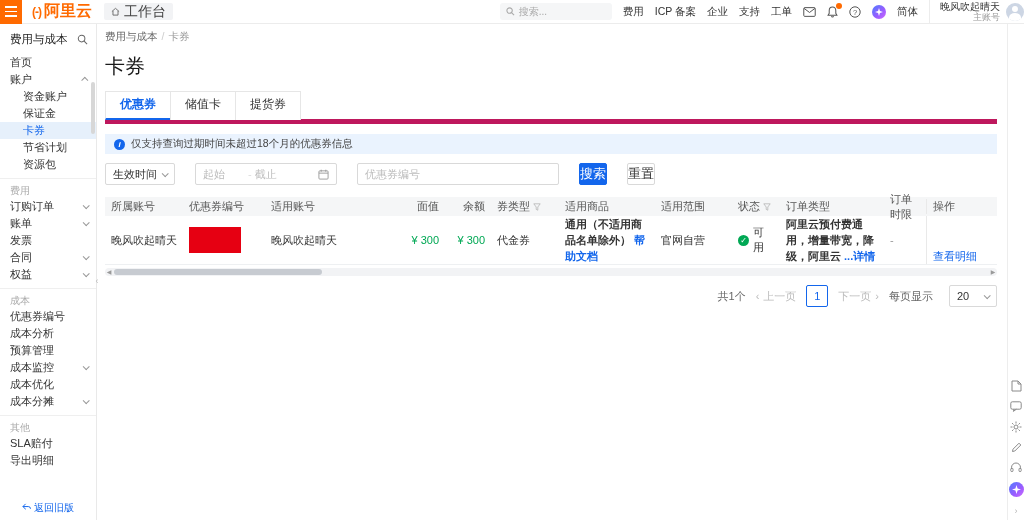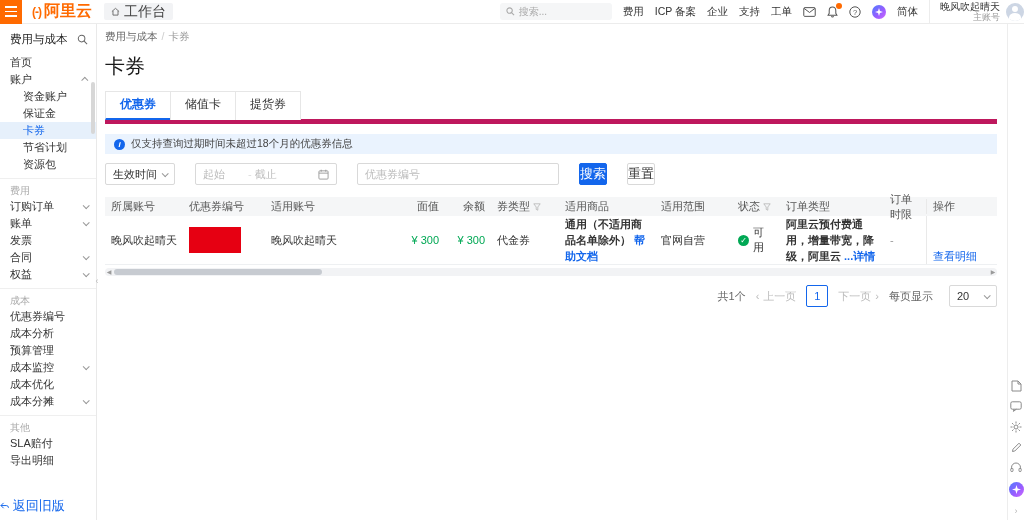--- a/index.html
+++ b/index.html
@@ -47,21 +47,21 @@
   .sn-item { height:17px; display:flex; align-items:center; justify-content:space-between;
     padding:0 8px 0 10px; font-size:11px; color:#333; cursor:pointer; white-space:nowrap; }
   .sn-item.ind { padding-left:23px; }
   .sn-item.active { background:#e6f0fb; color:#1366ec; }
   .sn-sec { height:15px; line-height:15px; padding-left:10px; font-size:10px; color:#aaa; margin-top:3px; }
   .sn-div { border-top:1px solid #efefef; margin:5px 0 4px; }
   .chev { width:5px; height:5px; border-right:1px solid #999; border-bottom:1px solid #999;
     display:inline-block; flex:none; }
   .chev.down { transform:rotate(45deg) translateY(-1px); }
   .chev.up { transform:rotate(-135deg) translateY(-1px); }
-  .sb-foot { position:absolute; bottom:5px; left:0; right:0; font-size:13px;
+  .sb-foot { position:absolute; bottom:5px; left:0; right:0; text-align:center; font-size:10px;
     color:#1366ec; cursor:pointer; }
   .sb-scroll { position:absolute; top:58px; right:1px; width:4px; height:52px; background:#d7d7d7; border-radius:2px; }
   .sb-collapse { position:absolute; top:240px; right:-7px; width:12px; height:34px; color:#bbb;
     font-size:9px; display:flex; align-items:center; justify-content:center; cursor:pointer; }
 
   
   .main { flex:1; padding:6px 10px 0 8px; background:#fff; min-width:0; }
   .bc { font-size:10.5px; color:#666; margin-bottom:9px; }
   .bc .sep { color:#ccc; margin:0 4px; }
   .bc .cur { color:#999; }

